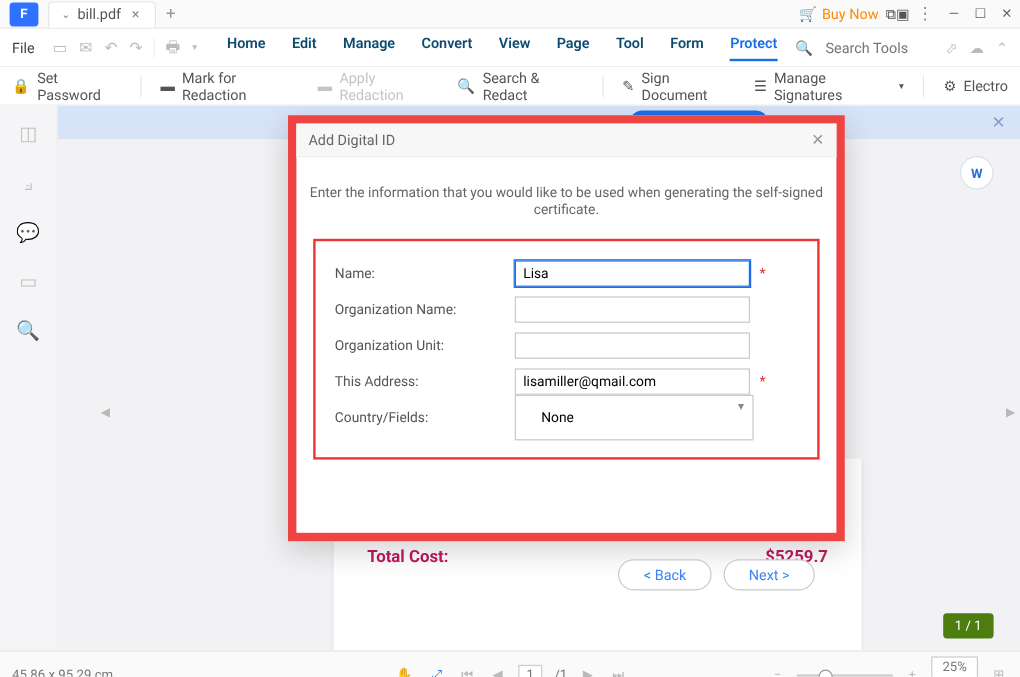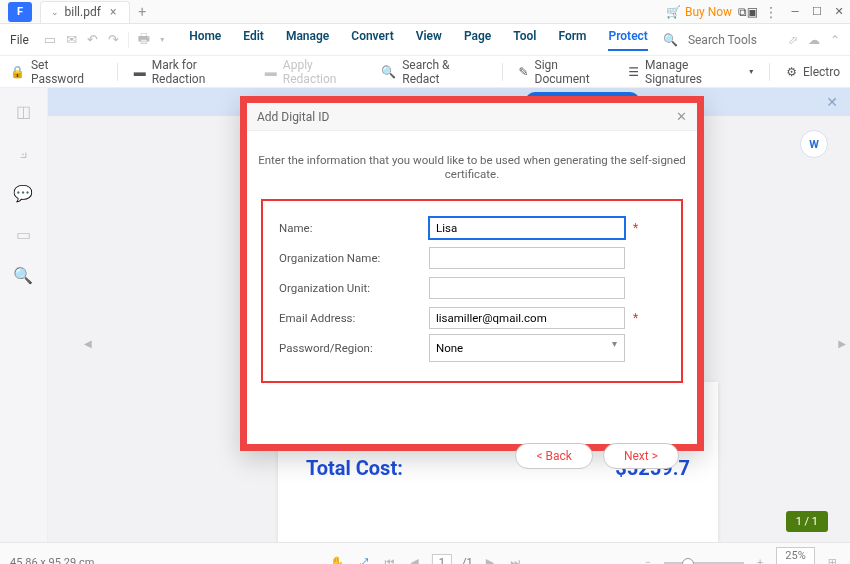--- a/index.html
+++ b/index.html
@@ -36,40 +36,40 @@
   .body { position:relative; display:flex; height:calc(564px - 24px - 32px - 32px - 22px); }
   .sb { width:48px; border-right:1px solid #eee; display:flex; flex-direction:column; align-items:center; gap:22px; padding-top:14px; color:#c2c2c2; font-size:16px; }
   .main { flex:1; position:relative; background:#f2f2f4; overflow:hidden; }
   .banner { height:28px; background:#d7e3f7; display:flex; align-items:center; justify-content:center; gap:16px; font-size:12px; color:#2b4c88; position:relative; }
   .banner .pill { background:#1a6fe8; color:#fff; padding:3px 16px; border-radius:12px; font-size:12px; }
   .banner .close { position:absolute; right:12px; color:#8aa0c8; cursor:pointer; font-size:14px; }
 
   .page { position:absolute; bottom:0; left:230px; width:440px; height:160px; background:#fff; box-shadow:0 1px 4px rgba(0,0,0,0.1); padding:30px 28px; }
   .page .dots { color:#000; letter-spacing:1px; font-weight:700; }
   .page .row { display:flex; justify-content:space-between; margin-top:30px; }
-  .page .row b { font-size:20px; color:#1d4ed8; }
+  .page .row b { font-size:14px; color:#be185d; }
 
   .word-badge { position:absolute; right:22px; top:42px; width:28px; height:28px; border:1px solid #d9dff0; border-radius:50%; display:flex; align-items:center; justify-content:center; background:#fff; color:#2b6cd6; font-size:11px; font-weight:700; }
 
   
   .dlg { position:absolute; left:192px; top:8px; width:464px; height:355px; background:#fff; border:7px solid #ef4444; box-shadow:0 8px 24px rgba(0,0,0,0.18); z-index:5; }
   .dlg .hd { height:28px; display:flex; align-items:center; padding:0 10px; background:#f7f7f7; border-bottom:1px solid #eee; font-size:12px; color:#666; }
   .dlg .hd .x { margin-left:auto; color:#999; cursor:pointer; font-size:13px; }
   .dlg .msg { text-align:center; font-size:11.5px; color:#666; padding:22px 10px 18px; }
   .dlg .frame { border:2px solid #e33; margin:0 14px; padding:12px 16px 18px; }
   .dlg .frow { display:flex; align-items:center; height:30px; }
   .dlg .lbl { width:150px; font-size:11.5px; color:#555; }
   .dlg .inp { flex:0 0 196px; border:1px solid #c9c9c9; height:22px; padding:4px 6px; font-size:11.5px; background:#fff; font-family:inherit; }
   .dlg .inp.focus { border-color:#1a6fe8; outline:1px solid #1a6fe8; }
   .dlg .req { color:#d33; margin-left:8px; }
-  .dlg .sel { appearance:none; -webkit-appearance:none; border:1px solid #c9c9c9; height:28px; padding:2px 6px; font-size:11.5px; background:#fff; }
+  .dlg .sel { appearance:none; -webkit-appearance:none; border:1px solid #c9c9c9; height:38px; padding:2px 21px; font-size:11.5px; background:#fff; }
   .dlg .selwrap { position:relative; flex:0 0 196px; display:flex; }
   .dlg .selwrap .arrow { position:absolute; right:8px; top:4px; color:#888; pointer-events:none; font-size:10px; }
   .dlg .ft { display:flex; justify-content:flex-end; gap:10px; padding:0 18px; margin-top:60px; }
-  .dlg .btn { border:1px solid #c9c9c9; background:#fff; border-radius:14px; padding:5px 20px; font-size:12px; color:#ef4444; cursor:pointer; }
+  .dlg .btn { border:1px solid #c9c9c9; background:#fff; border-radius:14px; padding:5px 20px; font-size:12px; color:#3b82f6; cursor:pointer;margin-top:23px; }
 
   
   .st { height:40px; background:#fafafa; border-top:1px solid #e6e6e6; display:flex; align-items:center; padding:0 10px; font-size:11px; color:#777; }
   .st .center { position:absolute; left:50%; transform:translateX(-50%); display:flex; align-items:center; gap:10px; }
   .st .pgbox { border:1px solid #ccc; padding:1px 6px; background:#fff; }
   .st .nav { color:#bbb; cursor:pointer; padding:0 3px; }
   .st .right { margin-left:auto; display:flex; align-items:center; gap:10px; }
   .st .slider { width:80px; height:2px; background:#ccc; position:relative; }
   .st .slider::after { content:''; position:absolute; left:18px; top:-4px; width:10px; height:10px; border:1px solid #999; border-radius:50%; background:#fff; }
   .st .zoom { border:1px solid #ccc; padding:1px 8px; background:#fff; display:flex; align-items:center; gap:6px;flex-direction:column; }
@@ -210,26 +210,26 @@
         </div>
         <div class="frow">
           <div class="lbl">Organization Name:</div>
           <input class="inp" value="" style="">
         </div>
         <div class="frow">
           <div class="lbl">Organization Unit:</div>
           <input class="inp" value="" style="">
         </div>
         <div class="frow">
-          <div class="lbl">Email Address:</div>
+          <div class="lbl">This Address:</div>
           <input class="inp" value="lisamiller@qmail.com" style="">
           <span class="req">*</span>
         </div>
         <div class="frow">
-          <div class="lbl">Password/Region:</div>
+          <div class="lbl">Country/Fields:</div>
           <div class="selwrap">
             <input class="inp sel" style="flex: 1 1 0%;" readonly="" value="None">
             <span class="arrow">▾</span>
           </div>
         </div>
       </div>
       <div class="ft">
         <button class="btn">&lt; Back</button>
         <button class="btn">Next &gt;</button>
       </div>

